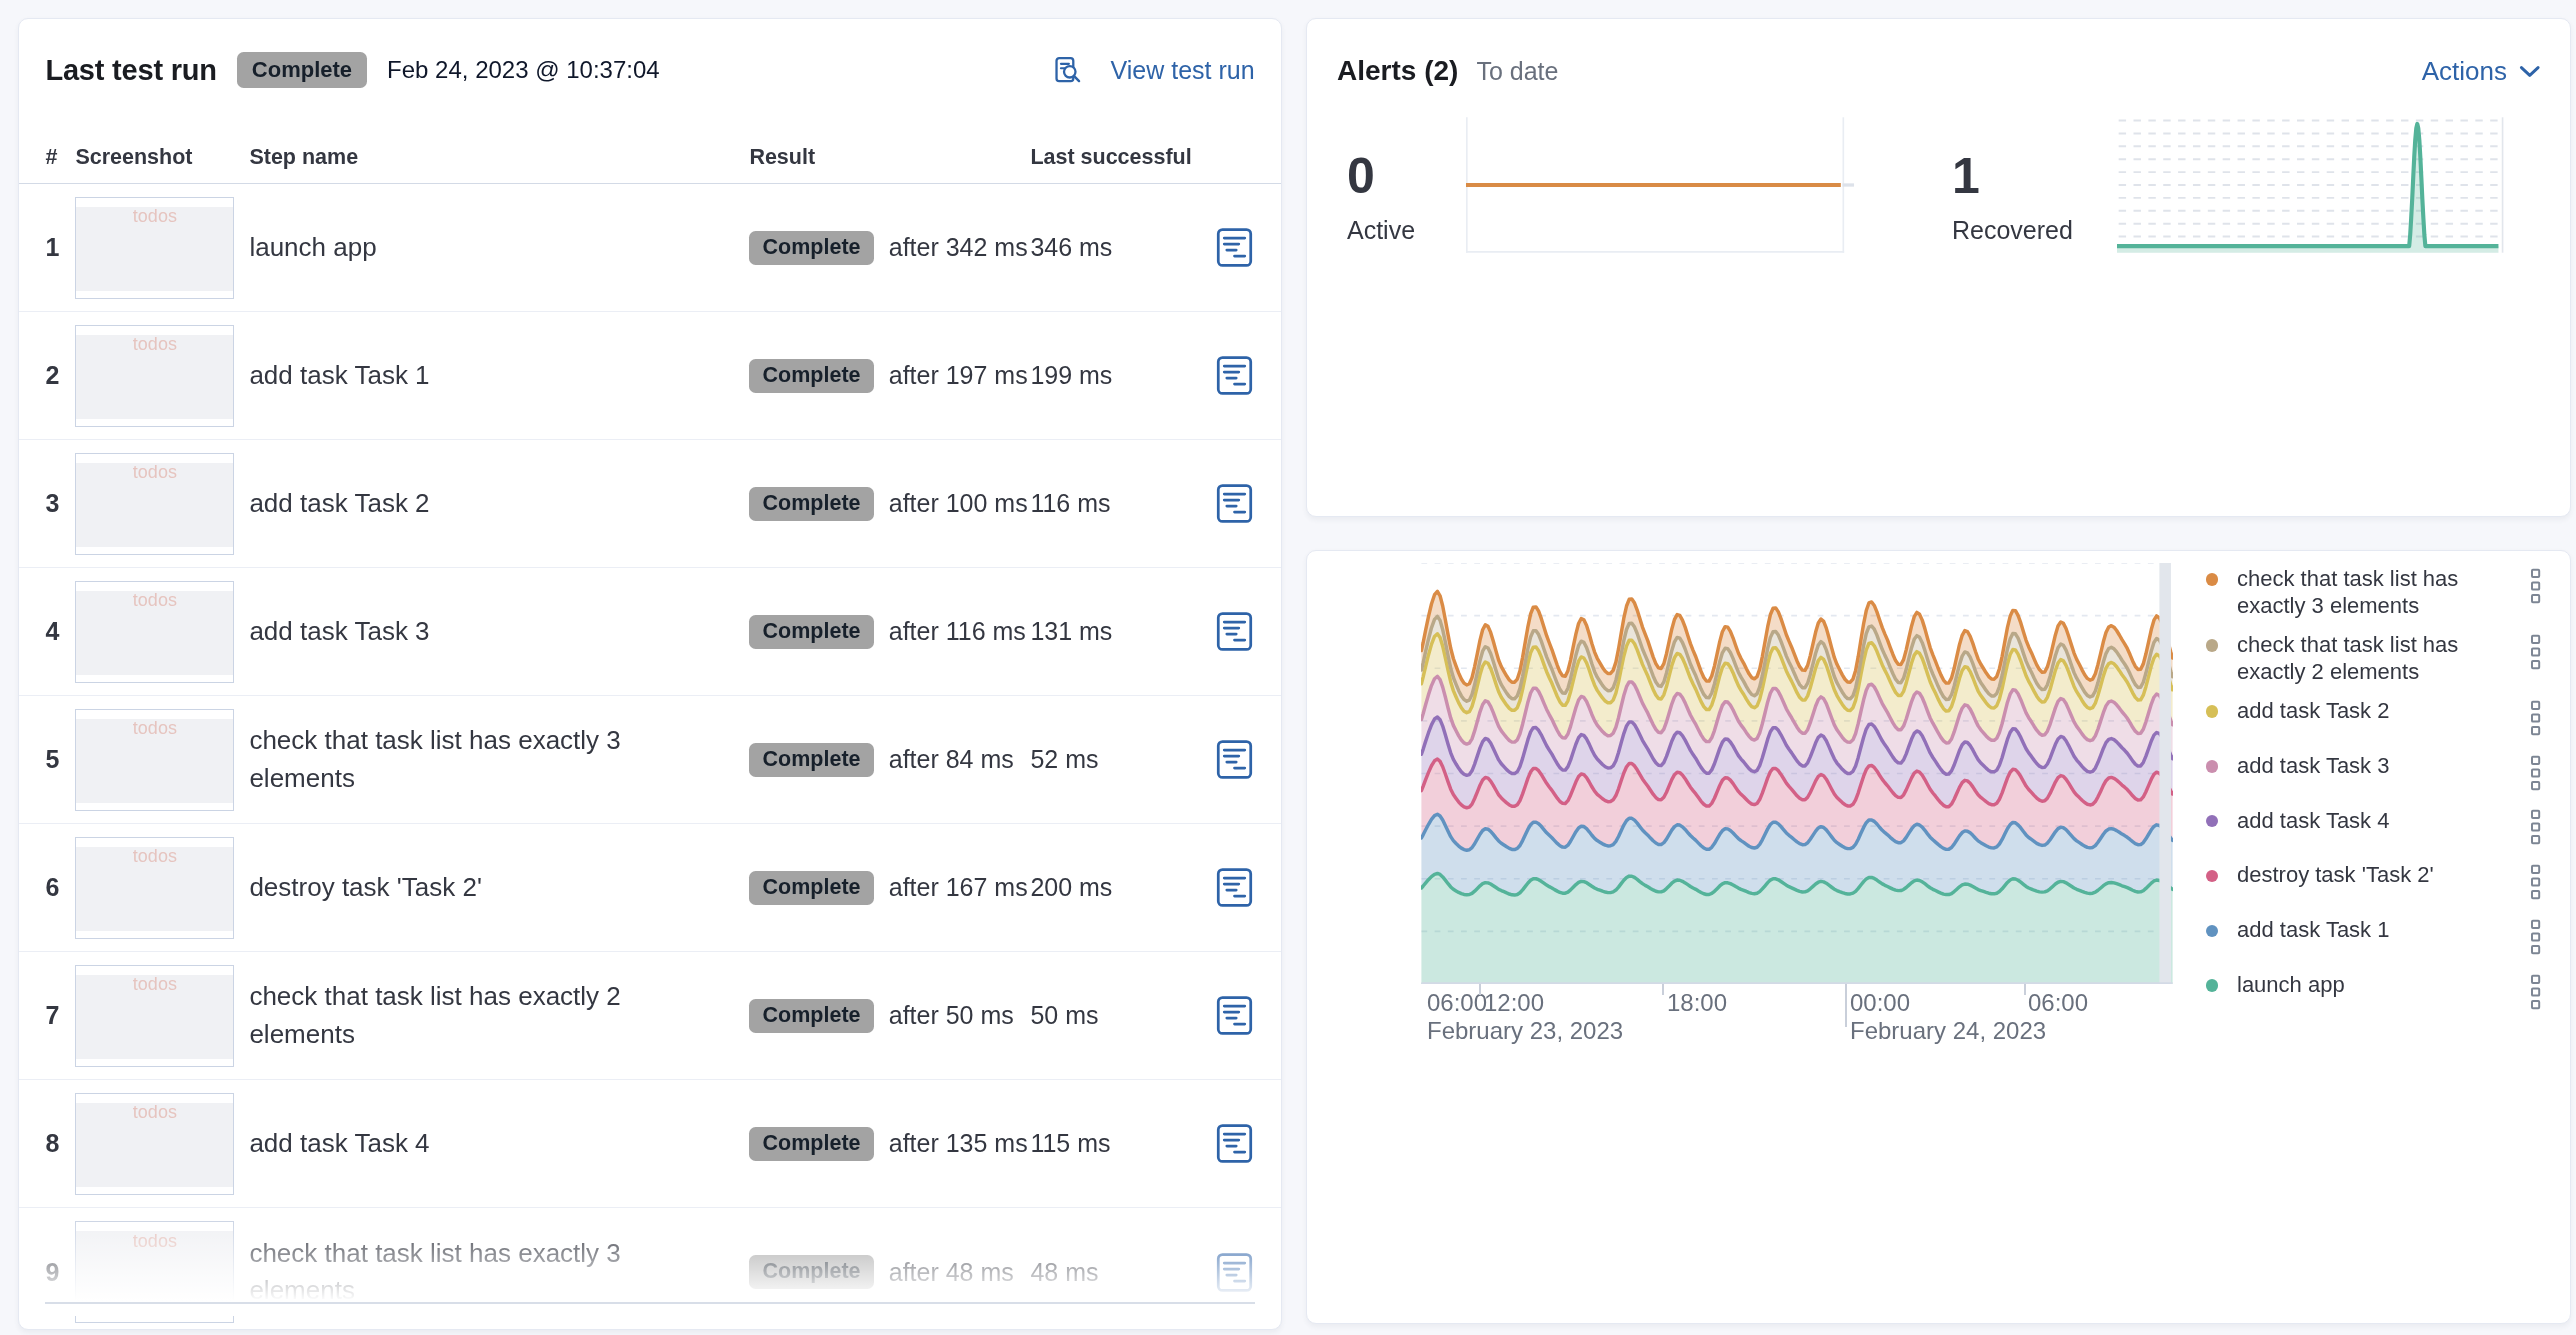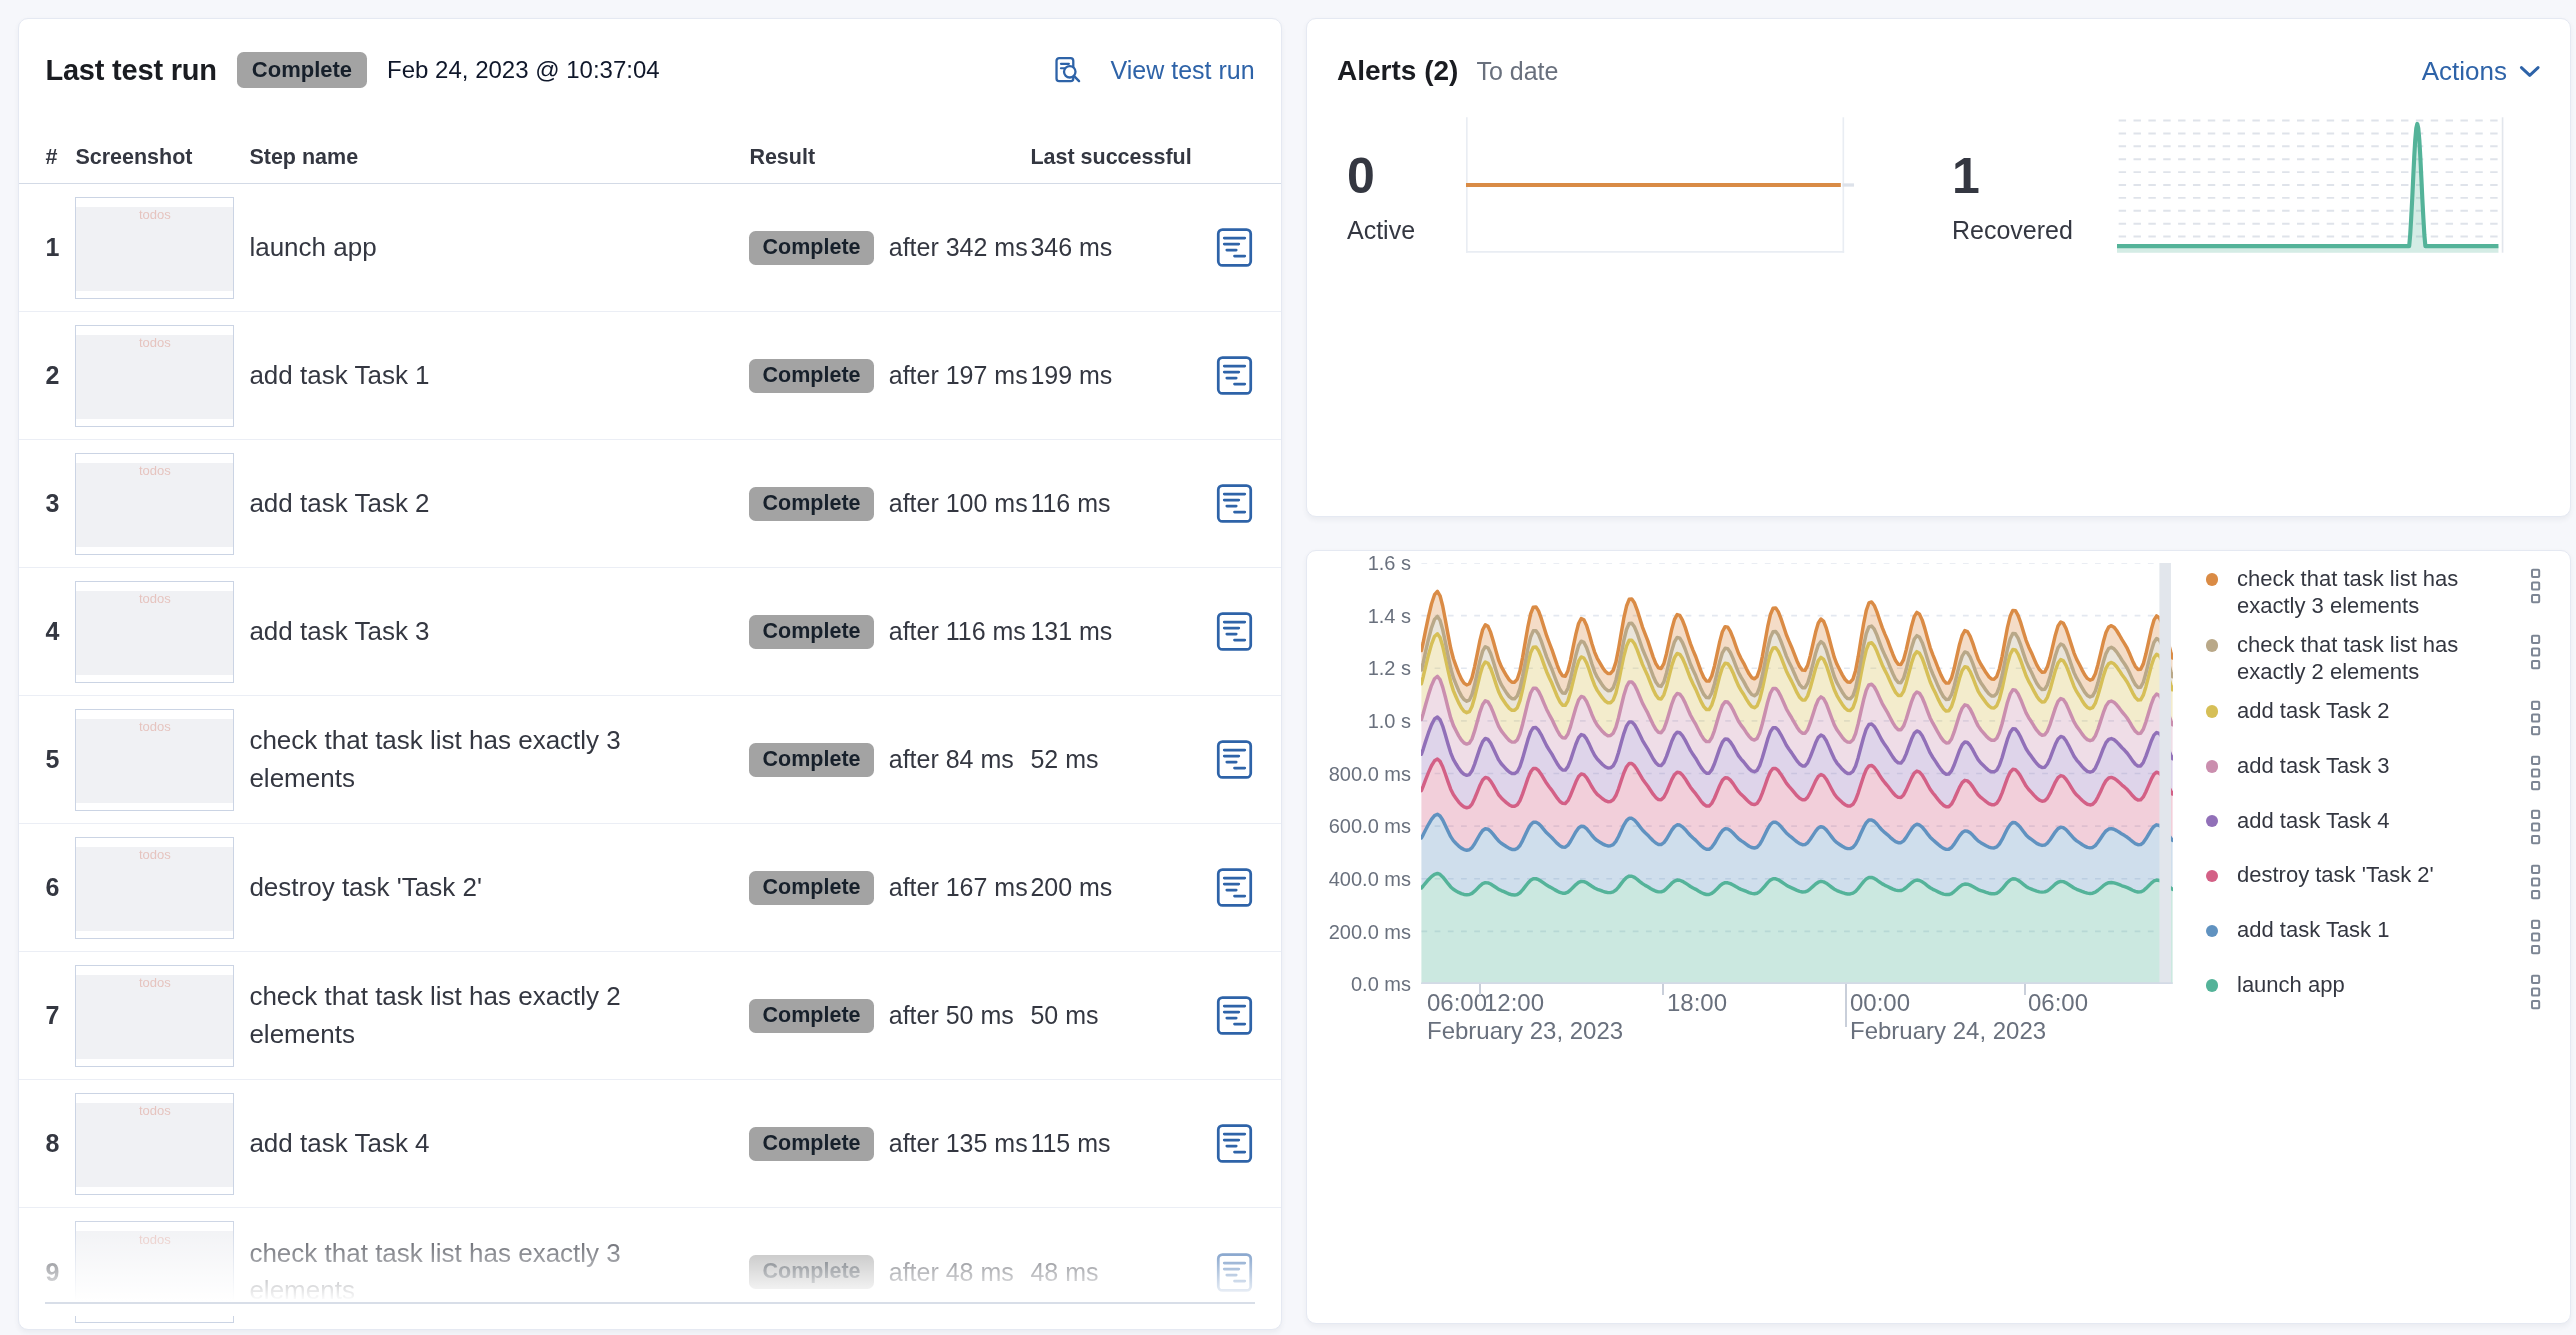--- a/index.html
+++ b/index.html
@@ -37,21 +37,21 @@
   .row-badge { font-size:21.5px; padding:4.1px 13.2px; }
   .cell-action { display:flex; justify-content:flex-start; padding-left:3.3px; }
   .action-btn { width:41px; height:45px; background:none; border:none; cursor:pointer; display:flex;
                 align-items:center; justify-content:center; }
 
   .shot { width:159px; height:102px; border:1.7px solid #CBD4E4; background:#fff; cursor:pointer;
           display:flex; flex-direction:column; overflow:hidden; }
   .shot-top { height:9px; background:#fff; }
   .shot-bottom { height:7.4px; background:#fff; }
   .shot-body { flex:1; background:#F0F1F4; text-align:center; }
-  .shot-title { color:#E6C4BF; font-size:13px; line-height:1.1; padding-top:1.7px; }
+  .shot-title { color:#E6C4BF; font-size:18px; line-height:1.1; padding-top:1.7px; }
   .shot-input { width:69px; height:10.7px; background:#fff; border-radius:1.7px; margin:2.5px auto 3.3px auto;
                 box-shadow:0 0.8px 1.7px rgba(0,0,0,.12); }
   .shot-line { width:31px; height:1.7px; background:#DBDCE0; margin:2.5px auto 0 auto; }
 
   .rows-fade { position:absolute; left:1.7px; right:1.7px; bottom:25px; height:99px; pointer-events:none;
                background:linear-gradient(to bottom, rgba(255,255,255,0), #fff 85%); }
   .lp-bottom-divider { position:absolute; left:26.4px; right:26.4px; bottom:25px; height:1.7px; background:#D8DEE8; }
 
   
   .al-header { display:flex; align-items:center; gap:18px; padding:36px 30px 0 30px; }
@@ -443,31 +443,20 @@
           <line x1="2" x2="466" y1="144.4" y2="144.4" stroke="#DFE3EA" stroke-width="2.4" stroke-dasharray="9 9"></line>
           <line x1="467" x2="467" y1="0" y2="164" stroke="#E2E6EC" stroke-width="2"></line>
           <path d="M0.0 156.0L0.8 156.0L1.8 156.0L3.0 156.0L4.3 156.0L5.7 156.0L7.1 156.0L8.5 156.0L9.8 156.0L11.1 156.0L12.3 156.0L13.5 156.0L14.7 156.0L16.0 156.0L17.2 156.0L18.4 156.0L19.7 156.0L20.9 156.0L22.1 156.0L23.3 156.0L24.6 156.0L25.8 156.0L27.0 156.0L28.3 156.0L29.5 156.0L30.7 156.0L31.9 156.0L33.2 156.0L34.4 156.0L35.6 156.0L36.9 156.0L38.1 156.0L39.3 156.0L40.5 156.0L41.8 156.0L43.0 156.0L44.2 156.0L45.5 156.0L46.7 156.0L47.9 156.0L49.1 156.0L50.4 156.0L51.6 156.0L52.8 156.0L54.1 156.0L55.3 156.0L56.5 156.0L57.8 156.0L59.0 156.0L60.2 156.0L61.4 156.0L62.7 156.0L63.9 156.0L65.1 156.0L66.4 156.0L67.6 156.0L68.8 156.0L70.0 156.0L71.3 156.0L72.5 156.0L73.7 156.0L75.0 156.0L76.2 156.0L77.4 156.0L78.6 156.0L79.9 156.0L81.1 156.0L82.3 156.0L83.6 156.0L84.8 156.0L86.0 156.0L87.2 156.0L88.5 156.0L89.7 156.0L90.9 156.0L92.2 156.0L93.4 156.0L94.6 156.0L95.8 156.0L97.1 156.0L98.3 156.0L99.5 156.0L100.8 156.0L102.0 156.0L103.2 156.0L104.4 156.0L105.7 156.0L106.9 156.0L108.1 156.0L109.4 156.0L110.6 156.0L111.8 156.0L113.0 156.0L114.3 156.0L115.5 156.0L116.7 156.0L118.0 156.0L119.2 156.0L120.4 156.0L121.6 156.0L122.9 156.0L124.1 156.0L125.3 156.0L126.6 156.0L127.8 156.0L129.0 156.0L130.2 156.0L131.5 156.0L132.7 156.0L133.9 156.0L135.2 156.0L136.4 156.0L137.6 156.0L138.8 156.0L140.1 156.0L141.3 156.0L142.5 156.0L143.8 156.0L145.0 156.0L146.2 156.0L147.4 156.0L148.7 156.0L149.9 156.0L151.1 156.0L152.4 156.0L153.6 156.0L154.8 156.0L156.0 156.0L157.3 156.0L158.5 156.0L159.7 156.0L161.0 156.0L162.2 156.0L163.4 156.0L164.6 156.0L165.9 156.0L167.1 156.0L168.3 156.0L169.6 156.0L170.8 156.0L172.0 156.0L173.3 156.0L174.5 156.0L175.7 156.0L176.9 156.0L178.2 156.0L179.4 156.0L180.6 156.0L181.9 156.0L183.1 156.0L184.3 156.0L185.5 156.0L186.8 156.0L188.0 156.0L189.2 156.0L190.5 156.0L191.7 156.0L192.9 156.0L194.1 156.0L195.4 156.0L196.6 156.0L197.8 156.0L199.1 156.0L200.3 156.0L201.5 156.0L202.7 156.0L204.0 156.0L205.2 156.0L206.4 156.0L207.7 156.0L208.9 156.0L210.1 156.0L211.3 156.0L212.6 156.0L213.8 156.0L215.0 156.0L216.3 156.0L217.5 156.0L218.7 156.0L219.9 156.0L221.2 156.0L222.4 156.0L223.6 156.0L224.9 156.0L226.1 156.0L227.3 156.0L228.5 156.0L229.8 156.0L231.0 156.0L232.2 156.0L233.5 156.0L234.7 156.0L235.9 156.0L237.1 156.0L238.4 156.0L239.6 156.0L240.8 156.0L242.1 156.0L243.3 156.0L244.5 156.0L245.7 156.0L247.0 156.0L248.2 156.0L249.4 156.0L250.7 156.0L251.9 156.0L253.1 156.0L254.3 156.0L255.6 156.0L256.8 156.0L258.0 156.0L259.3 156.0L260.5 156.0L261.7 156.0L262.9 156.0L264.2 156.0L265.4 156.0L266.6 156.0L267.9 156.0L269.1 156.0L270.3 156.0L271.5 156.0L272.8 156.0L274.0 156.0L275.2 156.0L276.5 156.0L277.7 156.0L278.9 156.0L280.1 156.0L281.4 156.0L282.6 156.0L283.8 156.0L285.1 156.0L286.3 156.0L287.5 156.0L288.8 156.0L290.0 156.0L291.2 156.0L292.4 156.0L293.7 156.0L294.9 156.0L296.1 156.0L297.4 156.0L298.6 156.0L299.8 156.0L301.0 156.0L302.3 156.0L303.5 156.0L304.7 156.0L306.0 156.0L307.2 156.0L308.4 156.0L309.6 156.0L310.9 156.0L312.1 156.0L313.3 156.0L314.6 156.0L315.8 156.0L317.0 156.0L318.2 156.0L319.5 156.0L320.7 156.0L321.9 156.0L323.2 156.0L324.4 156.0L325.6 156.0L326.8 156.0L328.1 156.0L329.3 156.0L330.5 156.0L331.8 156.0L333.0 156.0L334.2 156.0L335.4 156.0L336.7 156.0L337.9 156.0L339.1 156.0L340.4 156.0L341.6 156.0L342.8 156.0L344.0 156.0L345.3 156.0L346.5 156.0L347.7 156.0L349.0 156.0L350.2 156.0L351.4 156.0L352.6 156.0L353.9 156.0L355.1 142.6L356.3 122.5L357.6 98.3L358.8 72.8L360.0 48.3L361.2 27.7L362.5 13.3L363.7 8.0L364.9 13.3L366.2 27.7L367.4 48.3L368.6 72.8L369.8 98.3L371.1 122.5L372.3 142.6L373.5 156.0L374.8 156.0L376.0 156.0L377.2 156.0L378.4 156.0L379.7 156.0L380.9 156.0L382.1 156.0L383.4 156.0L384.6 156.0L385.8 156.0L387.0 156.0L388.3 156.0L389.5 156.0L390.7 156.0L392.0 156.0L393.2 156.0L394.4 156.0L395.6 156.0L396.9 156.0L398.1 156.0L399.3 156.0L400.6 156.0L401.8 156.0L403.0 156.0L404.3 156.0L405.5 156.0L406.7 156.0L407.9 156.0L409.2 156.0L410.4 156.0L411.6 156.0L412.9 156.0L414.1 156.0L415.3 156.0L416.5 156.0L417.8 156.0L419.0 156.0L420.2 156.0L421.5 156.0L422.7 156.0L423.9 156.0L425.1 156.0L426.4 156.0L427.6 156.0L428.8 156.0L430.1 156.0L431.3 156.0L432.5 156.0L433.7 156.0L435.0 156.0L436.2 156.0L437.4 156.0L438.7 156.0L439.9 156.0L441.1 156.0L442.3 156.0L443.6 156.0L444.8 156.0L446.0 156.0L447.3 156.0L448.5 156.0L449.7 156.0L450.9 156.0L452.2 156.0L453.5 156.0L454.9 156.0L456.3 156.0L457.7 156.0L459.0 156.0L460.2 156.0L461.2 156.0L462.0 156.0L462 164L0 164Z" fill="#54B399" fill-opacity="0.25" stroke="none"></path>
           <path d="M0.0 156.0L0.8 156.0L1.8 156.0L3.0 156.0L4.3 156.0L5.7 156.0L7.1 156.0L8.5 156.0L9.8 156.0L11.1 156.0L12.3 156.0L13.5 156.0L14.7 156.0L16.0 156.0L17.2 156.0L18.4 156.0L19.7 156.0L20.9 156.0L22.1 156.0L23.3 156.0L24.6 156.0L25.8 156.0L27.0 156.0L28.3 156.0L29.5 156.0L30.7 156.0L31.9 156.0L33.2 156.0L34.4 156.0L35.6 156.0L36.9 156.0L38.1 156.0L39.3 156.0L40.5 156.0L41.8 156.0L43.0 156.0L44.2 156.0L45.5 156.0L46.7 156.0L47.9 156.0L49.1 156.0L50.4 156.0L51.6 156.0L52.8 156.0L54.1 156.0L55.3 156.0L56.5 156.0L57.8 156.0L59.0 156.0L60.2 156.0L61.4 156.0L62.7 156.0L63.9 156.0L65.1 156.0L66.4 156.0L67.6 156.0L68.8 156.0L70.0 156.0L71.3 156.0L72.5 156.0L73.7 156.0L75.0 156.0L76.2 156.0L77.4 156.0L78.6 156.0L79.9 156.0L81.1 156.0L82.3 156.0L83.6 156.0L84.8 156.0L86.0 156.0L87.2 156.0L88.5 156.0L89.7 156.0L90.9 156.0L92.2 156.0L93.4 156.0L94.6 156.0L95.8 156.0L97.1 156.0L98.3 156.0L99.5 156.0L100.8 156.0L102.0 156.0L103.2 156.0L104.4 156.0L105.7 156.0L106.9 156.0L108.1 156.0L109.4 156.0L110.6 156.0L111.8 156.0L113.0 156.0L114.3 156.0L115.5 156.0L116.7 156.0L118.0 156.0L119.2 156.0L120.4 156.0L121.6 156.0L122.9 156.0L124.1 156.0L125.3 156.0L126.6 156.0L127.8 156.0L129.0 156.0L130.2 156.0L131.5 156.0L132.7 156.0L133.9 156.0L135.2 156.0L136.4 156.0L137.6 156.0L138.8 156.0L140.1 156.0L141.3 156.0L142.5 156.0L143.8 156.0L145.0 156.0L146.2 156.0L147.4 156.0L148.7 156.0L149.9 156.0L151.1 156.0L152.4 156.0L153.6 156.0L154.8 156.0L156.0 156.0L157.3 156.0L158.5 156.0L159.7 156.0L161.0 156.0L162.2 156.0L163.4 156.0L164.6 156.0L165.9 156.0L167.1 156.0L168.3 156.0L169.6 156.0L170.8 156.0L172.0 156.0L173.3 156.0L174.5 156.0L175.7 156.0L176.9 156.0L178.2 156.0L179.4 156.0L180.6 156.0L181.9 156.0L183.1 156.0L184.3 156.0L185.5 156.0L186.8 156.0L188.0 156.0L189.2 156.0L190.5 156.0L191.7 156.0L192.9 156.0L194.1 156.0L195.4 156.0L196.6 156.0L197.8 156.0L199.1 156.0L200.3 156.0L201.5 156.0L202.7 156.0L204.0 156.0L205.2 156.0L206.4 156.0L207.7 156.0L208.9 156.0L210.1 156.0L211.3 156.0L212.6 156.0L213.8 156.0L215.0 156.0L216.3 156.0L217.5 156.0L218.7 156.0L219.9 156.0L221.2 156.0L222.4 156.0L223.6 156.0L224.9 156.0L226.1 156.0L227.3 156.0L228.5 156.0L229.8 156.0L231.0 156.0L232.2 156.0L233.5 156.0L234.7 156.0L235.9 156.0L237.1 156.0L238.4 156.0L239.6 156.0L240.8 156.0L242.1 156.0L243.3 156.0L244.5 156.0L245.7 156.0L247.0 156.0L248.2 156.0L249.4 156.0L250.7 156.0L251.9 156.0L253.1 156.0L254.3 156.0L255.6 156.0L256.8 156.0L258.0 156.0L259.3 156.0L260.5 156.0L261.7 156.0L262.9 156.0L264.2 156.0L265.4 156.0L266.6 156.0L267.9 156.0L269.1 156.0L270.3 156.0L271.5 156.0L272.8 156.0L274.0 156.0L275.2 156.0L276.5 156.0L277.7 156.0L278.9 156.0L280.1 156.0L281.4 156.0L282.6 156.0L283.8 156.0L285.1 156.0L286.3 156.0L287.5 156.0L288.8 156.0L290.0 156.0L291.2 156.0L292.4 156.0L293.7 156.0L294.9 156.0L296.1 156.0L297.4 156.0L298.6 156.0L299.8 156.0L301.0 156.0L302.3 156.0L303.5 156.0L304.7 156.0L306.0 156.0L307.2 156.0L308.4 156.0L309.6 156.0L310.9 156.0L312.1 156.0L313.3 156.0L314.6 156.0L315.8 156.0L317.0 156.0L318.2 156.0L319.5 156.0L320.7 156.0L321.9 156.0L323.2 156.0L324.4 156.0L325.6 156.0L326.8 156.0L328.1 156.0L329.3 156.0L330.5 156.0L331.8 156.0L333.0 156.0L334.2 156.0L335.4 156.0L336.7 156.0L337.9 156.0L339.1 156.0L340.4 156.0L341.6 156.0L342.8 156.0L344.0 156.0L345.3 156.0L346.5 156.0L347.7 156.0L349.0 156.0L350.2 156.0L351.4 156.0L352.6 156.0L353.9 156.0L355.1 142.6L356.3 122.5L357.6 98.3L358.8 72.8L360.0 48.3L361.2 27.7L362.5 13.3L363.7 8.0L364.9 13.3L366.2 27.7L367.4 48.3L368.6 72.8L369.8 98.3L371.1 122.5L372.3 142.6L373.5 156.0L374.8 156.0L376.0 156.0L377.2 156.0L378.4 156.0L379.7 156.0L380.9 156.0L382.1 156.0L383.4 156.0L384.6 156.0L385.8 156.0L387.0 156.0L388.3 156.0L389.5 156.0L390.7 156.0L392.0 156.0L393.2 156.0L394.4 156.0L395.6 156.0L396.9 156.0L398.1 156.0L399.3 156.0L400.6 156.0L401.8 156.0L403.0 156.0L404.3 156.0L405.5 156.0L406.7 156.0L407.9 156.0L409.2 156.0L410.4 156.0L411.6 156.0L412.9 156.0L414.1 156.0L415.3 156.0L416.5 156.0L417.8 156.0L419.0 156.0L420.2 156.0L421.5 156.0L422.7 156.0L423.9 156.0L425.1 156.0L426.4 156.0L427.6 156.0L428.8 156.0L430.1 156.0L431.3 156.0L432.5 156.0L433.7 156.0L435.0 156.0L436.2 156.0L437.4 156.0L438.7 156.0L439.9 156.0L441.1 156.0L442.3 156.0L443.6 156.0L444.8 156.0L446.0 156.0L447.3 156.0L448.5 156.0L449.7 156.0L450.9 156.0L452.2 156.0L453.5 156.0L454.9 156.0L456.3 156.0L457.7 156.0L459.0 156.0L460.2 156.0L461.2 156.0L462.0 156.0" fill="none" stroke="#54B399" stroke-width="5" stroke-linejoin="round"></path>
         </svg>
     </div>
   </section>
 
   <section class="panel" id="panel-duration">
     <div class="duration-body">
-      <div class="ylabs" id="y-axis-labels">
-          <div class="ylab" style="top: 0px;">1.6 s</div>
-          <div class="ylab" style="top: 53px;">1.4 s</div>
-          <div class="ylab" style="top: 105px;">1.2 s</div>
-          <div class="ylab" style="top: 158px;">1.0 s</div>
-          <div class="ylab" style="top: 211px;">800.0 ms</div>
-          <div class="ylab" style="top: 263px;">600.0 ms</div>
-          <div class="ylab" style="top: 316px;">400.0 ms</div>
-          <div class="ylab" style="top: 369px;">200.0 ms</div>
-          <div class="ylab" style="top: 421px;">0.0 ms</div>
-        </div>
       <svg id="duration-plot" width="752" height="421" viewBox="0 0 910 510">
           <line x1="0" x2="910" y1="0.0" y2="0.0" stroke="#E3E8F0" stroke-width="2" stroke-dasharray="7 9"></line>
           <line x1="0" x2="910" y1="63.8" y2="63.8" stroke="#E3E8F0" stroke-width="2" stroke-dasharray="7 9"></line>
           <line x1="0" x2="910" y1="127.5" y2="127.5" stroke="#E3E8F0" stroke-width="2" stroke-dasharray="7 9"></line>
           <line x1="0" x2="910" y1="191.3" y2="191.3" stroke="#E3E8F0" stroke-width="2" stroke-dasharray="7 9"></line>
           <line x1="0" x2="910" y1="255.0" y2="255.0" stroke="#E3E8F0" stroke-width="2" stroke-dasharray="7 9"></line>
           <line x1="0" x2="910" y1="318.8" y2="318.8" stroke="#E3E8F0" stroke-width="2" stroke-dasharray="7 9"></line>
           <line x1="0" x2="910" y1="382.5" y2="382.5" stroke="#E3E8F0" stroke-width="2" stroke-dasharray="7 9"></line>
           <line x1="0" x2="910" y1="446.3" y2="446.3" stroke="#E3E8F0" stroke-width="2" stroke-dasharray="7 9"></line>
           <line x1="0" x2="910" y1="510.0" y2="510.0" stroke="#E3E8F0" stroke-width="2" stroke-dasharray="7 9"></line>

